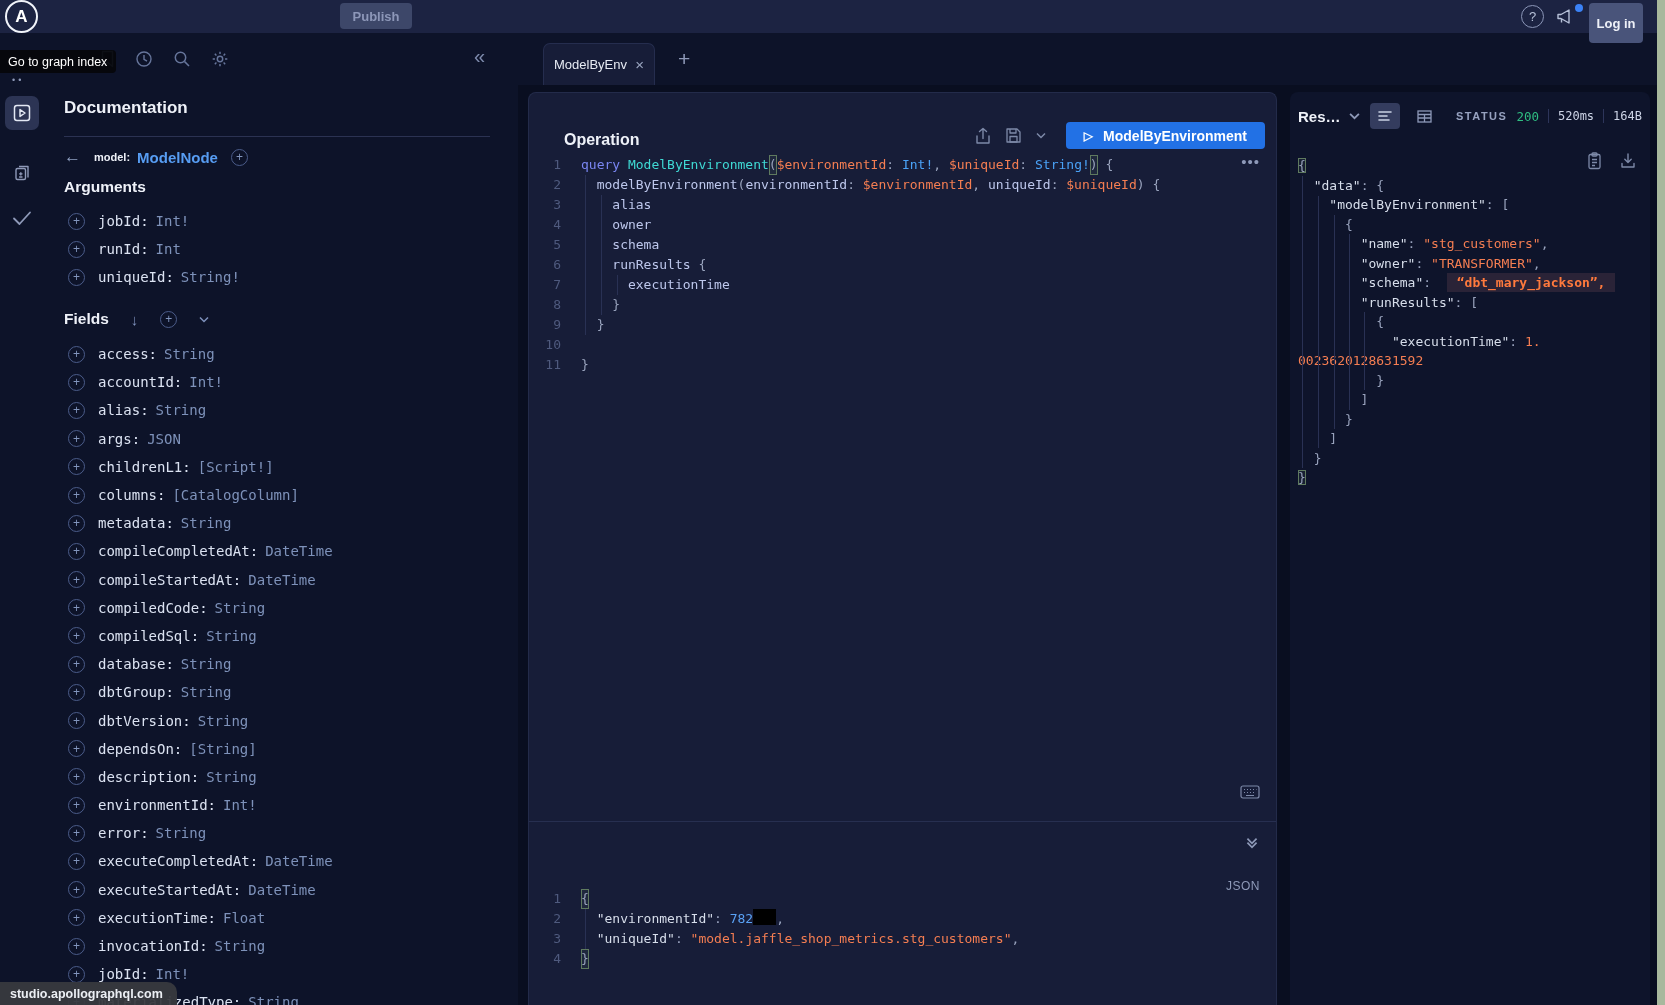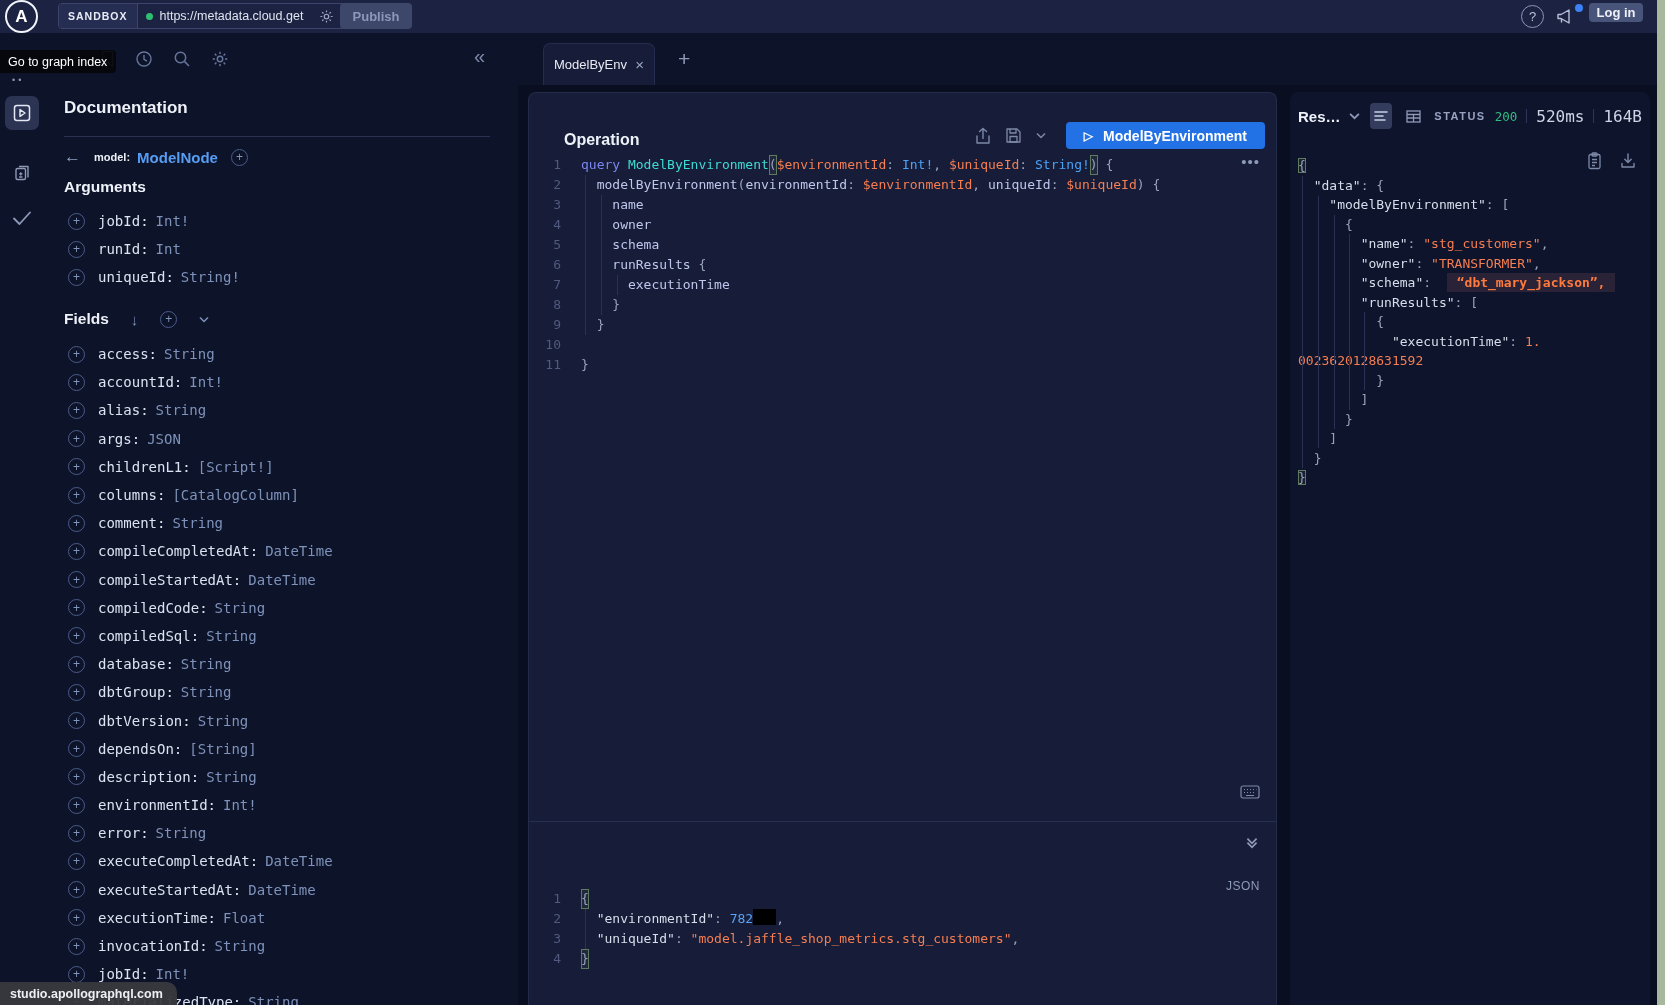--- a/index.html
+++ b/index.html
@@ -17,21 +17,21 @@
   .urlbox { display:flex; align-items:center; gap:7px; padding:0 8px; width:212px; background:#1c2342; }
   .greendot { width:7px; height:7px; border-radius:50%; background:#2fbf71; flex:none; }
   .urltext { font-size:12.5px; color:#dfe4ef; white-space:nowrap; overflow:hidden; width:152px; }
   .url-gear { color:#9aa5c0; font-size:14px; line-height:1; }
   .publish-btn { position:absolute; left:340px; top:3px; width:72px; height:26px; background:#3d4769; border-radius:4px;
                  font-size:13px; font-weight:bold; color:#8d97b8; display:flex; align-items:center; justify-content:center; }
   .help-circle { position:absolute; left:1521px; top:5px; width:23px; height:23px; border:1.5px solid #8b96b8; border-radius:50%;
                  color:#b6c0d8; font-size:13px; display:flex; align-items:center; justify-content:center; }
   .megaphone { position:absolute; left:1555px; top:6px; }
   .notif-dot { position:absolute; left:1575px; top:4px; width:8px; height:8px; border-radius:50%; background:#3b82f6; }
-  .login-btn { position:absolute; left:1589px; top:3px; width:54px; height:19px; background:#49547a; border-radius:4px;
+  .login-btn { position:absolute; left:1589px; top:3px; width:54px; height:40px; background:#49547a; border-radius:4px;
                font-size:13px; font-weight:bold; color:#eef1f8; display:flex; align-items:center; justify-content:center; }
 
   
   .toolbar { position:absolute; left:0; top:33px; width:1657px; height:52px; background:#0d1329; z-index:3; }
   .tb-icons { position:absolute; left:100px; top:0; height:52px; display:flex; align-items:center; gap:20px; color:#66759b; }
   .collapse-left { position:absolute; left:474px; top:12px; font-size:20px; color:#7e8bad; letter-spacing:-2px; }
   .tab { position:absolute; left:543px; top:10px; width:112px; height:42px; background:#171d38; border:1px solid #252d4e; border-bottom:none;
          border-radius:7px 7px 0 0; display:flex; align-items:center; padding:0 10px; gap:8px; z-index:4;}
   .tab-title { font-size:13px; color:#e7ebf3; white-space:nowrap; overflow:hidden; }
   .tab-close { color:#9aa5c0; font-size:15px; line-height:1; }
@@ -108,53 +108,40 @@
   .resp-header { position:absolute; left:0; top:0; width:100%; height:48px; display:flex; align-items:center; padding:0 8px; gap:10px; }
   .resp-title { font-size:15px; font-weight:bold; color:#eef1f8; }
   .resp-chevron { color:#8e99b8; margin-left:-2px; }
   .viewbtn { width:30px; height:26px; border-radius:4px; display:flex; align-items:center; justify-content:center; color:#c9d1e4; }
   .viewbtn.sel { background:#343c5e; }
   .viewbtn.plain { color:#8e99b8; }
   .resp-meta { margin-left:auto; display:flex; align-items:center; gap:9px; }
   .status-label { font-size:11px; letter-spacing:1.5px; color:#97a2c0; font-weight:bold; }
   .status-code { font-size:12.5px; color:#2fbe82; font-family:"DejaVu Sans Mono", monospace; }
   .meta-sep { width:1px; height:14px; background:#2d355a; }
-  .meta-val { font-size:16px; color:#cdd4e6; font-family:"DejaVu Sans Mono", monospace; }
+  .meta-val { font-size:12px; color:#cdd4e6; font-family:"DejaVu Sans Mono", monospace; }
   .resp-lines { position:absolute; left:8px; top:64px; }
   .rl { height:19.5px; line-height:19.5px; font-family:"DejaVu Sans Mono", monospace; font-size:13px; white-space:pre; }
   .resp-tools { position:absolute; right:14px; top:60px; display:flex; gap:18px; color:#7d89a8; }
 
   
   .tooltip { position:absolute; left:0; top:50px; height:23px; background:rgba(5,6,10,.92); border-radius:0 4px 4px 0;
              color:#fff; font-size:12.5px; display:flex; align-items:center; padding:0 9px 0 8px; z-index:9; }
   .status-pill { position:absolute; left:0; bottom:0; height:23px; background:rgba(56,57,62,.95); border-radius:0 10px 0 0;
                  color:#eceff4; font-size:12.5px; font-weight:bold; display:flex; align-items:center; padding:0 14px 0 10px; z-index:9; }
   .green-strip { position:absolute; right:0; top:0; width:8px; height:1005px; background:#a8b89d; z-index:10; }
 
   svg { display:block; }
 </style>
 </head>
 <body>
 
 <div class="green-strip"></div>
 
 <div class="topbar">
-  <div class="urlgroup">
-    <div class="sandbox-badge">SANDBOX</div>
-    <div class="urlbox">
-      <span class="greendot"></span>
-      <span class="urltext">https://metadata.cloud.get</span>
-      <span class="url-gear">
-        <svg width="15" height="15" viewBox="0 0 16 16" fill="none" stroke="currentColor" stroke-width="1.3">
-          <circle cx="8" cy="8" r="2.4"></circle>
-          <path d="M8 1.5v2M8 12.5v2M1.5 8h2M12.5 8h2M3.4 3.4l1.4 1.4M11.2 11.2l1.4 1.4M12.6 3.4l-1.4 1.4M4.8 11.2l-1.4 1.4"></path>
-        </svg>
-      </span>
-    </div>
-  </div>
   <div class="publish-btn">Publish</div>
   <div class="help-circle">?</div>
   <div class="megaphone">
     <svg width="22" height="20" viewBox="0 0 22 20" fill="none" stroke="#b6c0d8" stroke-width="1.4" stroke-linejoin="round">
       <path d="M3 8.5v4h3l8 4.5v-13l-8 4.5H3z"></path>
       <path d="M6.5 13v3.5"></path>
     </svg>
   </div>
   <div class="notif-dot"></div>
   <div class="login-btn">Log in</div>
@@ -280,21 +267,21 @@
         <span class="fname">childrenL1:</span>
         <span class="ftype">[Script!]</span>
       </div>
       <div class="doc-row">
         <span class="plus-circle">+</span>
         <span class="fname">columns:</span>
         <span class="ftype">[CatalogColumn]</span>
       </div>
       <div class="doc-row">
         <span class="plus-circle">+</span>
-        <span class="fname">comment:</span>
+        <span class="fname">metadata:</span>
         <span class="ftype">String</span>
       </div>
       <div class="doc-row">
         <span class="plus-circle">+</span>
         <span class="fname">compileCompletedAt:</span>
         <span class="ftype">DateTime</span>
       </div>
       <div class="doc-row">
         <span class="plus-circle">+</span>
         <span class="fname">compileStartedAt:</span>
@@ -407,21 +394,21 @@
         <span>ModelByEnvironment</span>
       </div>
     </div>
   </div>
 
   <div class="op-more">•••</div>
 
   <div class="code-lines" id="op-lines">
       <div class="cl"><span class="ln">1</span><span class="tk-kw">query </span><span class="tk-on">ModelByEnvironment</span><span class="tk-bh">(</span><span class="tk-va">$environmentId</span><span class="tk-pu">: </span><span class="tk-ty">Int!</span><span class="tk-pu">, </span><span class="tk-va">$uniqueId</span><span class="tk-pu">: </span><span class="tk-ty">String!</span><span class="tk-bh">)</span><span class="tk-pu"> {</span></div>
       <div class="cl"><span class="ln">2</span><span class="tk-pl">  </span><span class="tk-fi">modelByEnvironment</span><span class="tk-pu">(</span><span class="tk-fi">environmentId</span><span class="tk-pu">: </span><span class="tk-va">$environmentId</span><span class="tk-pu">, </span><span class="tk-fi">uniqueId</span><span class="tk-pu">: </span><span class="tk-va">$uniqueId</span><span class="tk-pu">) {</span></div>
-      <div class="cl"><span class="ln">3</span><span class="tk-pl">    </span><span class="tk-fi">name</span></div>
+      <div class="cl"><span class="ln">3</span><span class="tk-pl">    </span><span class="tk-fi">alias</span></div>
       <div class="cl"><span class="ln">4</span><span class="tk-pl">    </span><span class="tk-fi">owner</span></div>
       <div class="cl"><span class="ln">5</span><span class="tk-pl">    </span><span class="tk-fi">schema</span></div>
       <div class="cl"><span class="ln">6</span><span class="tk-pl">    </span><span class="tk-fi">runResults</span><span class="tk-pu"> {</span></div>
       <div class="cl"><span class="ln">7</span><span class="tk-pl">      </span><span class="tk-fi">executionTime</span></div>
       <div class="cl"><span class="ln">8</span><span class="tk-pu">    }</span></div>
       <div class="cl"><span class="ln">9</span><span class="tk-pu">  }</span></div>
       <div class="cl"><span class="ln">10</span></div>
       <div class="cl"><span class="ln">11</span><span class="tk-pu">}</span></div>
     </div>
   <div class="guide" style="left:56px; top:82px; height:160px"></div>

